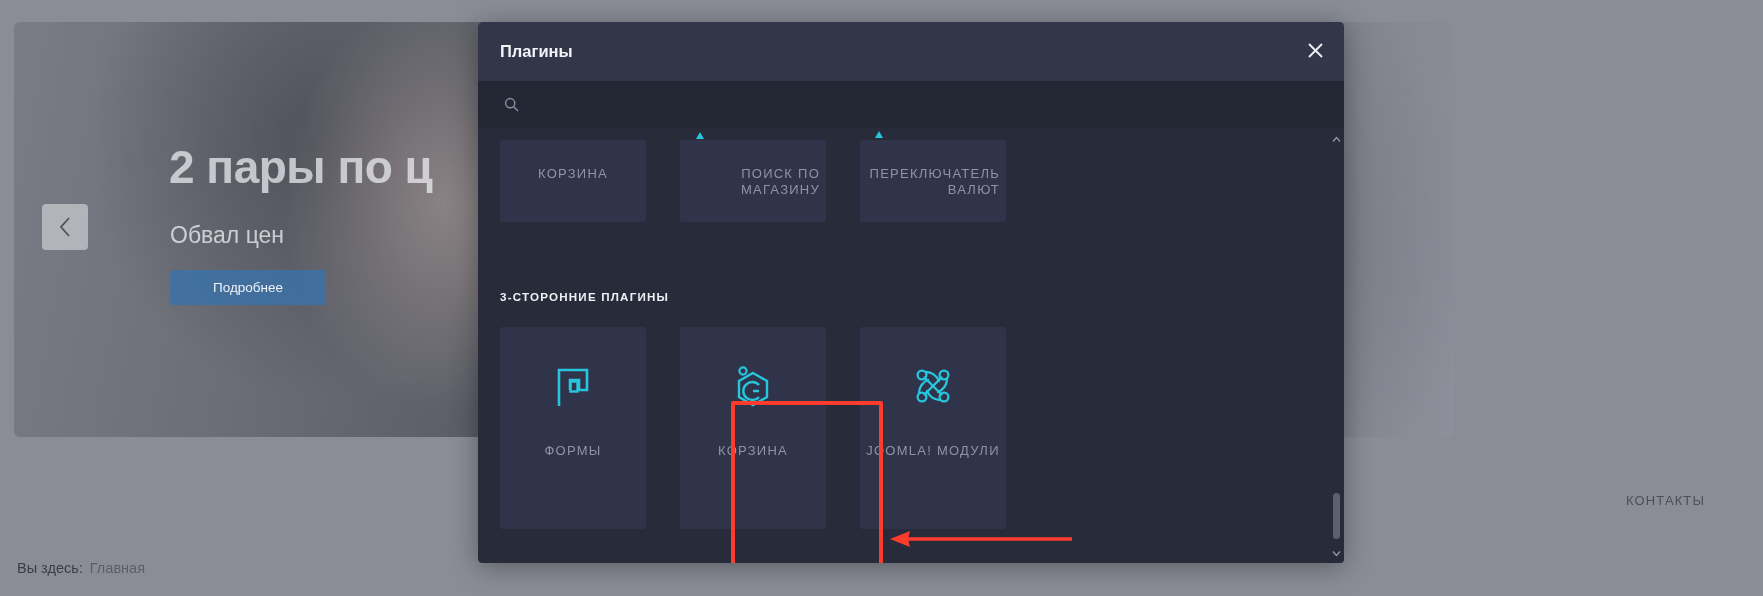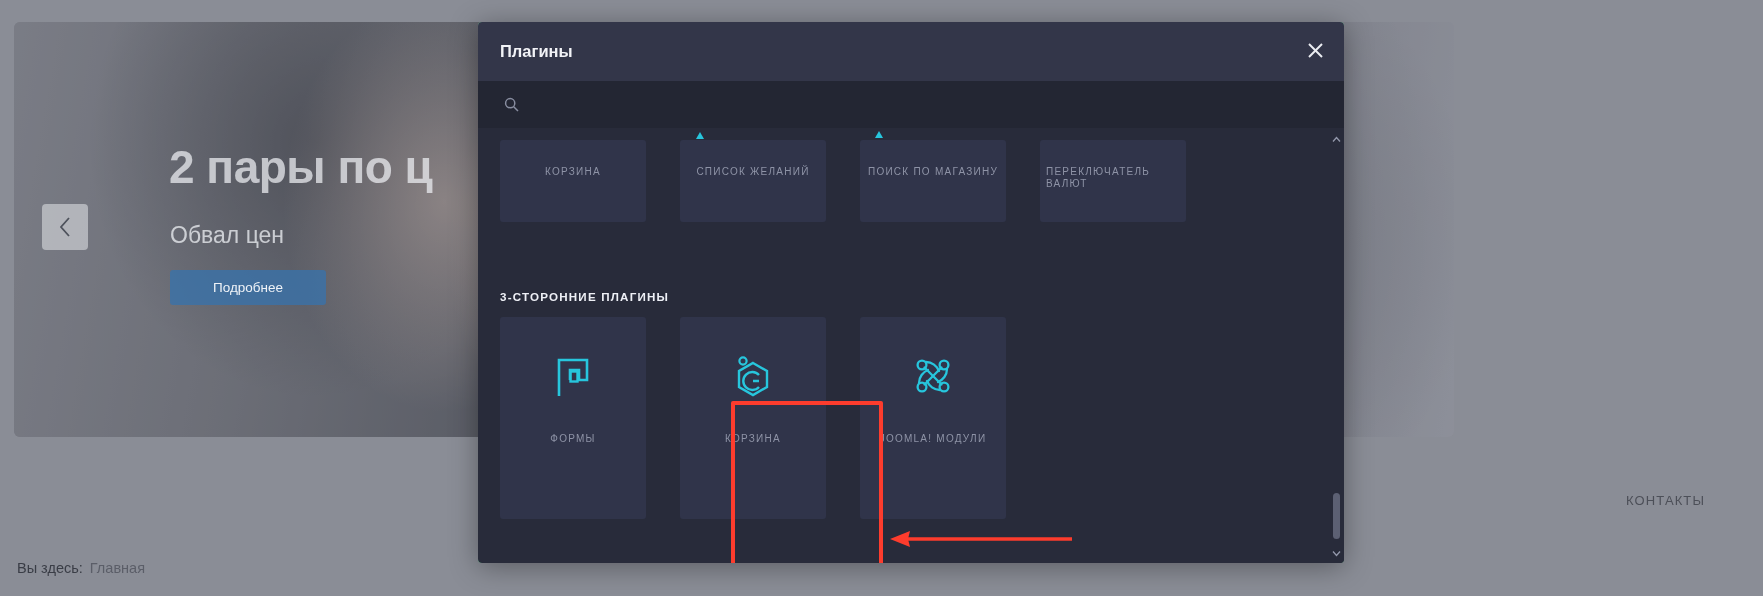--- a/index.html
+++ b/index.html
@@ -161,37 +161,37 @@
   .plugin-card.row-bottom {
     height: 202px;
     padding-top: 30px;
   }
   .plugin-icon {
     height: 58px;
     display: flex; align-items: center; justify-content: center;
   }
   .plugin-label {
     color: #8e93a6;
-    font-size: 10px;
+    font-size: 13px;
     letter-spacing: 1.25px;
-    text-align: left;
+    text-align: right;
     line-height: 1.2;
     padding: 0 6px;
   }
   .row-top .plugin-label { margin-top: 26px; }
   .row-bottom .plugin-label { margin-top: 28px; }
 
   .section-heading {
     color: #eef0f6;
     font-size: 11.6px;
     font-weight: bold;
     letter-spacing: 1.2px;
     padding: 0 22px;
     margin-top: 68px;
-    margin-bottom: 14px;
+    margin-bottom: 24px;
   }
 
   
   .clipped-icons {
     position: absolute;
     left: 0; top: 0; width: 840px; height: 12px;
     overflow: hidden;
   }
   .clip-bit {
     position: absolute;
@@ -304,23 +304,20 @@
     <div class="scroll-content">
 
       <div class="clipped-icons">
         <div class="clip-bit" style="left:218px;top:4px;"></div>
         <div class="clip-bit" style="left:397px;top:3px;"></div>
       </div>
 
       <div class="card-row" style="margin-top:12px;">
         <div class="plugin-card row-top">
           <div class="plugin-label">КОРЗИНА</div>
-        </div>
-        <div class="plugin-card row-top">
-          <div class="plugin-label">СПИСОК ЖЕЛАНИЙ</div>
         </div>
         <div class="plugin-card row-top">
           <div class="plugin-label">ПОИСК ПО МАГАЗИНУ</div>
         </div>
         <div class="plugin-card row-top">
           <div class="plugin-label">ПЕРЕКЛЮЧАТЕЛЬ ВАЛЮТ</div>
         </div>
       </div>
 
       <div class="section-heading">3-СТОРОННИЕ ПЛАГИНЫ</div>

